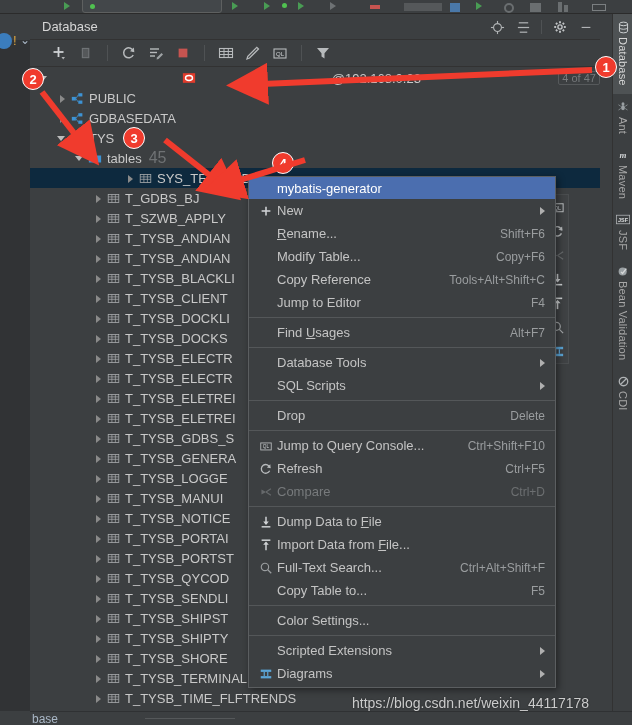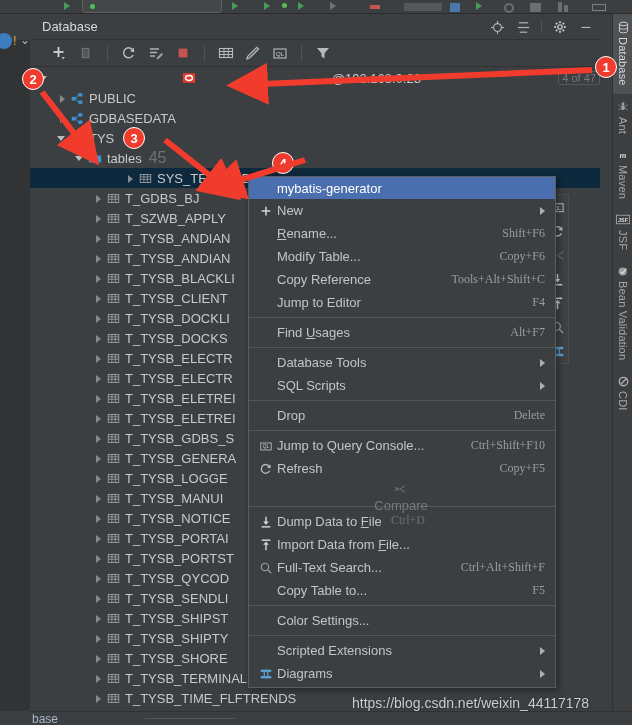--- a/index.html
+++ b/index.html
@@ -116,24 +116,24 @@
     background: #3c3f41; border: 1px solid #5b5e60;
     box-shadow: 2px 2px 7px rgba(0,0,0,.45);
     z-index: 10; padding: 0 0 2px 0;
   }
   .mi {
     position: relative; height: 23px; display: flex; align-items: center;
     padding-left: 8px; padding-right: 10px; font-size: 13px; color: #c4c4c4;
     cursor: default;
   }
   .mi.highlight { background: #4b6eaf; color: #ffffff; height: 22px; }
-  .mi.disabled { color: #777a7c; flex-direction: column; }
+  .mi.disabled { color: #777a7c; }
   .mi-ic { width: 18px; flex: 0 0 18px; display:flex; align-items:center; justify-content:center; margin-right: 2px; }
   .mi-label { flex: 1 1 auto; }
-  .mi-key { color: #9a9d9f; font-size: 12px; margin-left: 14px; font-family: Liberation Serif, serif; }
+  .mi-key { color: #9a9d9f; font-size: 12px; margin-left: 14px; }
   .mi.disabled .mi-key { color: #6c6f71; }
   .mi-sub {
     width:0;height:0;margin-left:10px;
     border-left: 5px solid #b0b0b0; border-top:4px solid transparent; border-bottom:4px solid transparent;
   }
   .msep { height:1px; background:#545759; margin: 3px 0; }
   .u { text-decoration: underline; }
 
   
   .right-bar {
@@ -873,21 +873,21 @@
         <span class="mi-key">Ctrl+Shift+F10</span>
       </div>
       <div class="mi">
         <span class="mi-ic">
           <svg width="14" height="14" viewBox="0 0 16 16">
             <path d="M12.5 6.5 A5 5 0 1 0 12.2 10" fill="none" stroke="#b7babc" stroke-width="1.5"></path>
             <path d="M12.9 2.6 L13.3 7.2 L9 6.2 Z" fill="#b7babc"></path>
           </svg>
         </span>
         <span class="mi-label">Refresh</span>
-        <span class="mi-key">Copy+F5</span>
+        <span class="mi-key">Ctrl+F5</span>
       </div>
       <div class="mi disabled">
         <span class="mi-ic">
           <svg width="14" height="14" viewBox="0 0 16 16" opacity="0.45">
             <path d="M8 8 L2.8 5.2 L2.8 10.8 Z" fill="#9a9d9f"></path>
             <line x1="8" y1="8" x2="13.6" y2="4.2" stroke="#9a9d9f" stroke-width="1.3"></line>
             <line x1="8" y1="8" x2="13.6" y2="11.8" stroke="#9a9d9f" stroke-width="1.3"></line>
           </svg>
         </span>
         <span class="mi-label">Compare</span>

